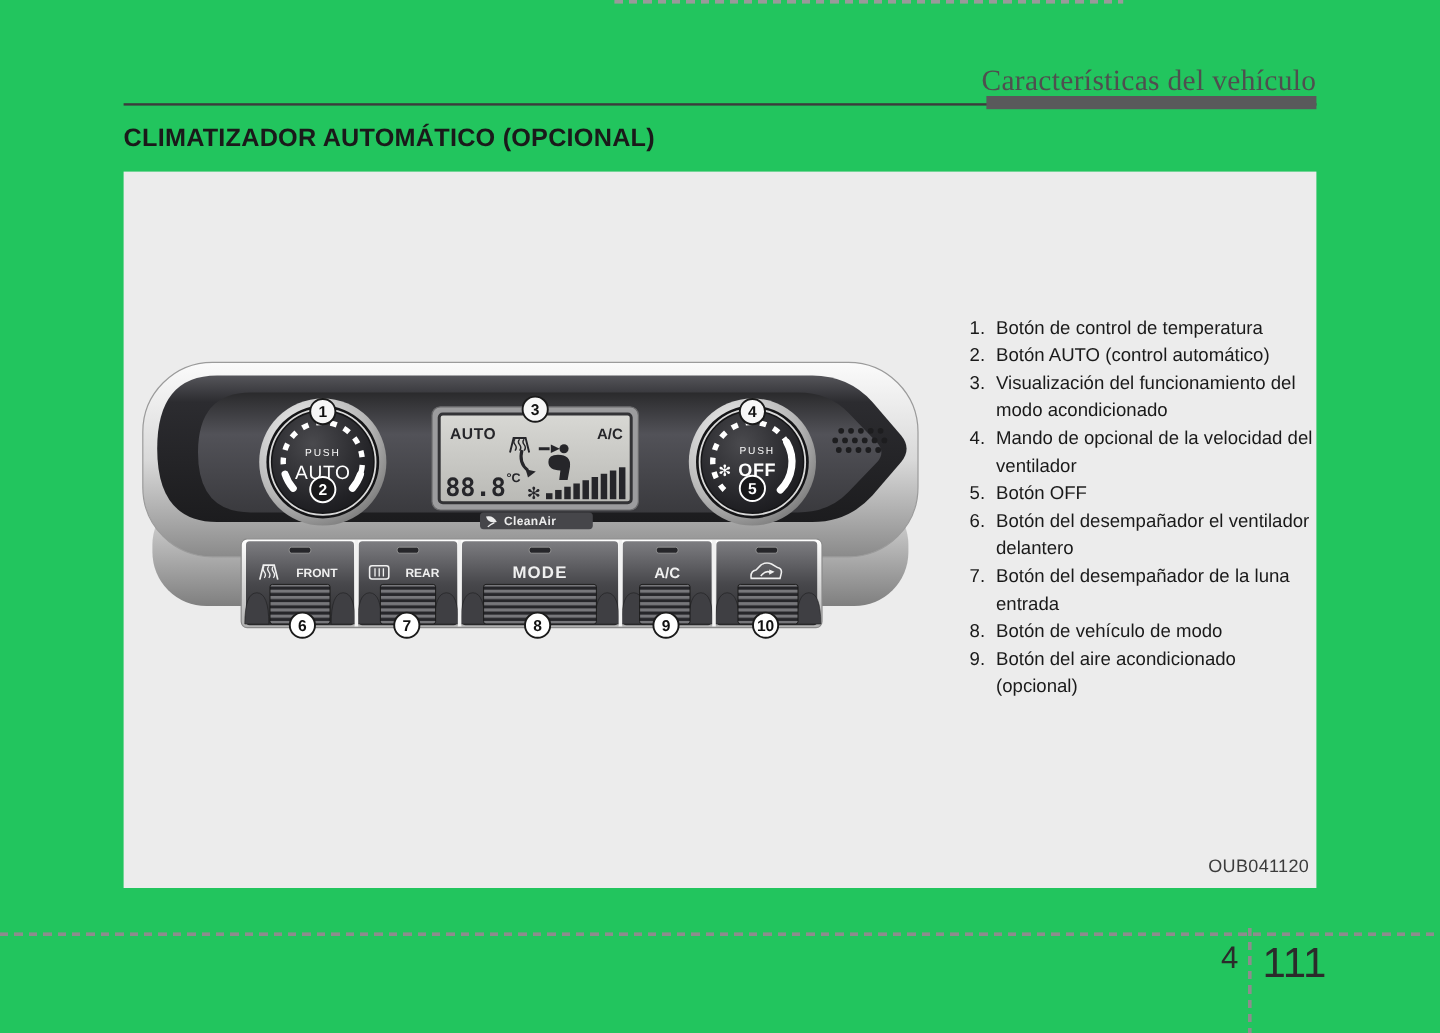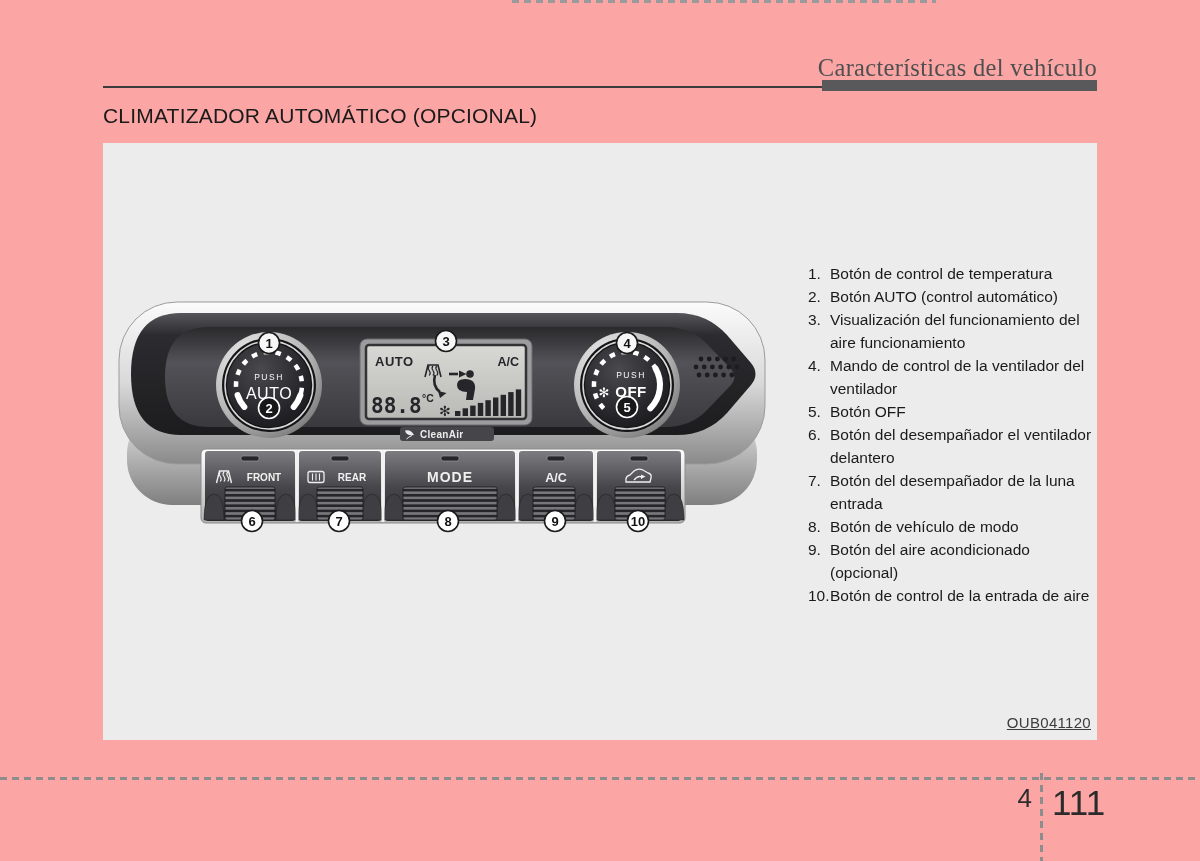--- a/index.html
+++ b/index.html
@@ -1,47 +1,47 @@
 <!DOCTYPE html>
 <html><head>
 <meta charset="utf-8">
 <style>
   * { margin:0; padding:0; box-sizing:border-box; }
   html,body { background:#fff; }
   #page {
-    position:relative; width:1200px; height:861px; background:#fca5a5;
+    position:relative; width:1200px; height:861px; background:#22c55e;
     font-family:"Liberation Sans", sans-serif; overflow:hidden;
   }
   
   #top-dash {
     position:absolute; left:512px; top:0; width:424px; height:3px;
     background:repeating-linear-gradient(90deg,#9a9a9a 0 7px,transparent 7px 12px);
   }
   
   #running-head {
     position:absolute; right:103px; top:54px; width:600px; text-align:right;
     font-family:"Liberation Serif", serif; font-size:24.5px; color:#4f4f4f;
     letter-spacing:.3px;
   }
   #head-rule-thin { position:absolute; left:103px; top:86px; width:994px; height:2px; background:#3c3c3c; }
   #head-rule-thick { position:absolute; left:822px; top:80px; width:275px; height:11px; background:#59595b; }
   
   #section-title {
-    position:absolute; left:103px; top:104px; font-size:21px; font-weight:normal;
+    position:absolute; left:103px; top:104px; font-size:21px; font-weight:bold;
     color:#1a1a1a; letter-spacing:.2px;
   }
   
   #content-box { position:absolute; left:103px; top:143px; width:994px; height:597px; background:#ececec; }
   #figure-wrap { position:absolute; left:14px; top:156px; width:652px; height:246px; }
   
   #legend { position:absolute; left:705px; top:119px; width:292px; color:#1a1a1a; font-size:15.5px; line-height:23px; }
   .legend-item { display:flex; }
   .legend-item .num { flex:0 0 auto; min-width:22px; }
   .legend-item .txt { flex:1 1 auto; }
-  #figure-code { position:absolute; right:6px; bottom:9px; font-size:15px; color:#3c3c3c; letter-spacing:.3px;text-decoration:underline; }
+  #figure-code { position:absolute; right:6px; bottom:9px; font-size:15px; color:#3c3c3c; letter-spacing:.3px; }
   
   #footer-dash {
     position:absolute; left:0; top:777px; width:1200px; height:2.5px;
     background:repeating-linear-gradient(90deg,#8d8d8d 0 7px,transparent 7px 12px);
   }
   #footer-vdash {
     position:absolute; left:1040px; top:773px; width:2.5px; height:88px;
     background:repeating-linear-gradient(180deg,#8d8d8d 0 7px,transparent 7px 12px);
   }
   #footer-chapter { position:absolute; left:960px; top:783px; width:72px; text-align:right; font-size:26px; color:#2b2b2b; }
@@ -333,49 +333,45 @@
       <div class="legend-item">
           <span class="num">1.</span>
           <span class="txt">Botón de control de temperatura</span>
         </div>
       <div class="legend-item">
           <span class="num">2.</span>
           <span class="txt">Botón AUTO (control automático)</span>
         </div>
       <div class="legend-item">
           <span class="num">3.</span>
-          <span class="txt">Visualización del funcionamiento del aire funcionamiento</span>
+          <span class="txt">Visualización del funcionamiento del modo acondicionado</span>
         </div>
       <div class="legend-item">
           <span class="num">4.</span>
-          <span class="txt">Mando de control de la ventilador del ventilador</span>
+          <span class="txt">Mando de opcional de la velocidad del ventilador</span>
         </div>
       <div class="legend-item">
           <span class="num">5.</span>
           <span class="txt">Botón OFF</span>
         </div>
       <div class="legend-item">
           <span class="num">6.</span>
           <span class="txt">Botón del desempañador el ventilador delantero</span>
         </div>
       <div class="legend-item">
           <span class="num">7.</span>
           <span class="txt">Botón del desempañador de la luna entrada</span>
         </div>
       <div class="legend-item">
           <span class="num">8.</span>
           <span class="txt">Botón de vehículo de modo</span>
         </div>
       <div class="legend-item">
           <span class="num">9.</span>
           <span class="txt">Botón del aire acondicionado (opcional)</span>
-        </div>
-      <div class="legend-item">
-          <span class="num">10.</span>
-          <span class="txt">Botón de control de la entrada de aire</span>
         </div>
     </div>
 
     <div id="figure-code">OUB041120</div>
   </div>
 
   <div id="footer-dash"></div>
   <div id="footer-vdash"></div>
   <div id="footer-chapter">4</div>
   <div id="footer-page">111</div>

